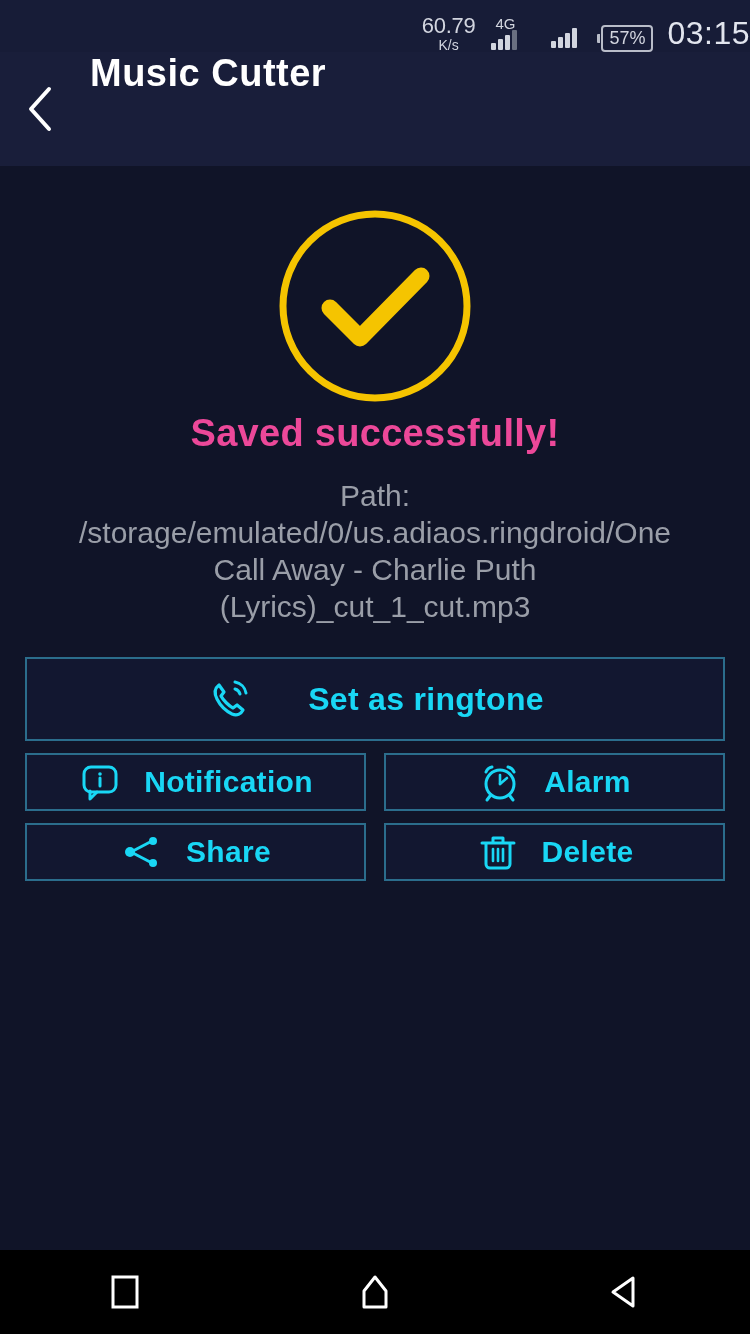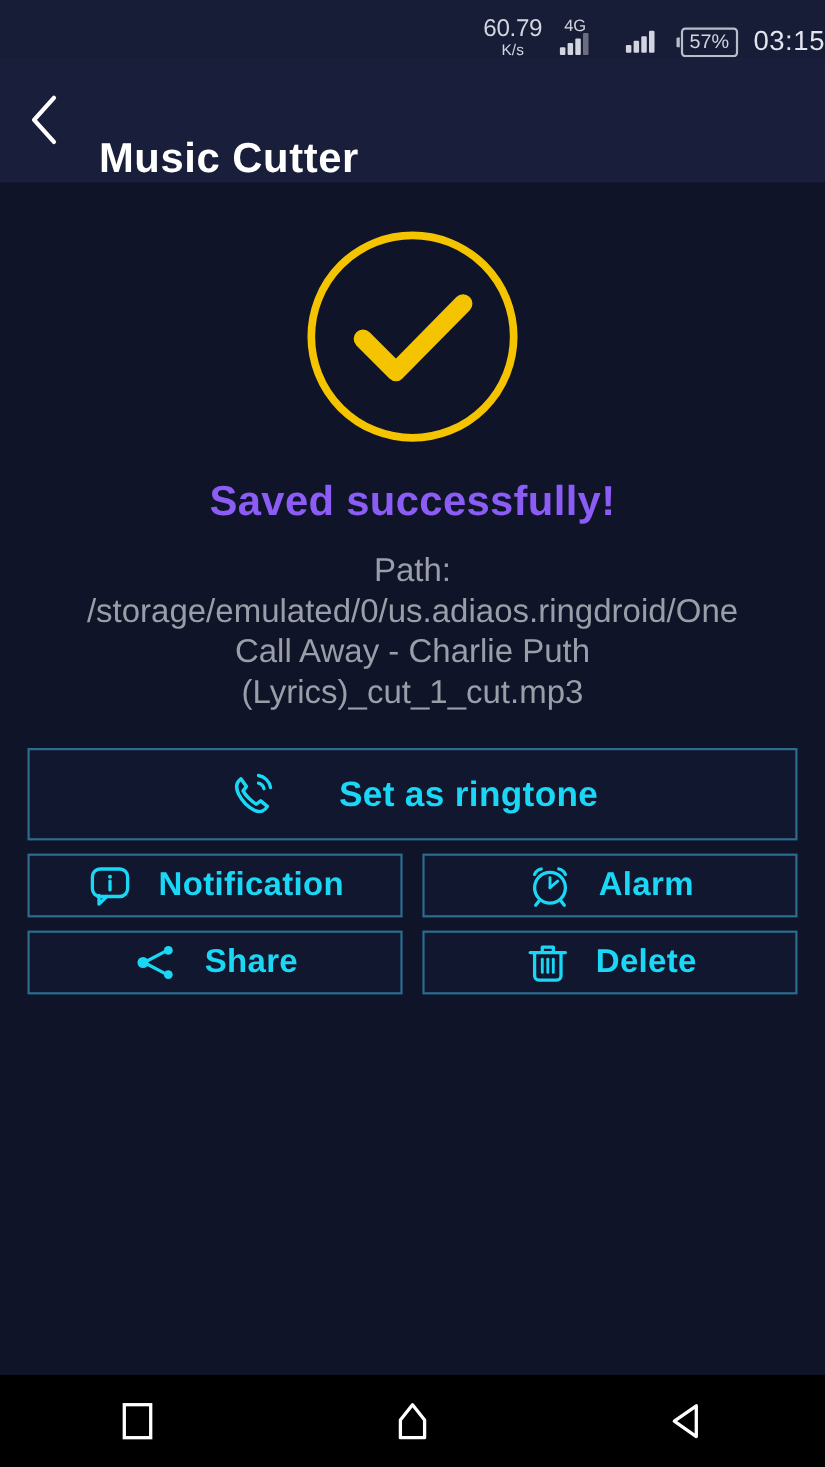--- a/index.html
+++ b/index.html
@@ -47,50 +47,50 @@
   .battery{
     display:flex; align-items:center; margin-right:14px;
   }
   .battery .nub{
     width:3px; height:9px; background:#b9bdc9; border-radius:1px 0 0 1px; margin-right:1px;
   }
   .battery .shell{
     border:2px solid #b9bdc9; border-radius:4px;
     padding:1px 6px; font-size:18px; color:#d2d5df; line-height:1.15;
   }
-  .clock{ font-size:25px; color:#e2e5ee; letter-spacing:.5px;}
+  .clock{ font-size:32px; color:#e2e5ee; letter-spacing:.5px;}
 
   
   .app-bar{
     position:absolute; top:52px; left:0;
     width:750px; height:114px;
     background:#191e3a;
-    display:flex; align-items:flex-end;
+    display:flex; align-items:flex-start;
   }
   .back-btn{
     width:80px; height:114px;
     display:flex; align-items:center; justify-content:center;
     cursor:pointer;
   }
   .app-title{
     font-size:38px; font-weight:bold; color:#ffffff;
     letter-spacing:.5px; margin-left:10px;
   }
 
   
   .content{
     position:absolute; top:166px; left:0;
     width:750px; height:1084px;
     background:#101428;
     display:flex; flex-direction:column; align-items:center;
   }
   .check-wrap{ margin-top:40px; }
   .headline{
-    margin-top:24px;
-    font-size:38px; font-weight:bold; color:#8b5cf6;
+    margin-top:2px;
+    font-size:38px; font-weight:bold; color:#ec4899;
     letter-spacing:.3px;
   }
   .path-text{
     margin-top:22px;
     width:600px; text-align:center;
     font-size:30px; line-height:37px;
     color:#9a9ea8;
     word-break:break-word;
   }
 

